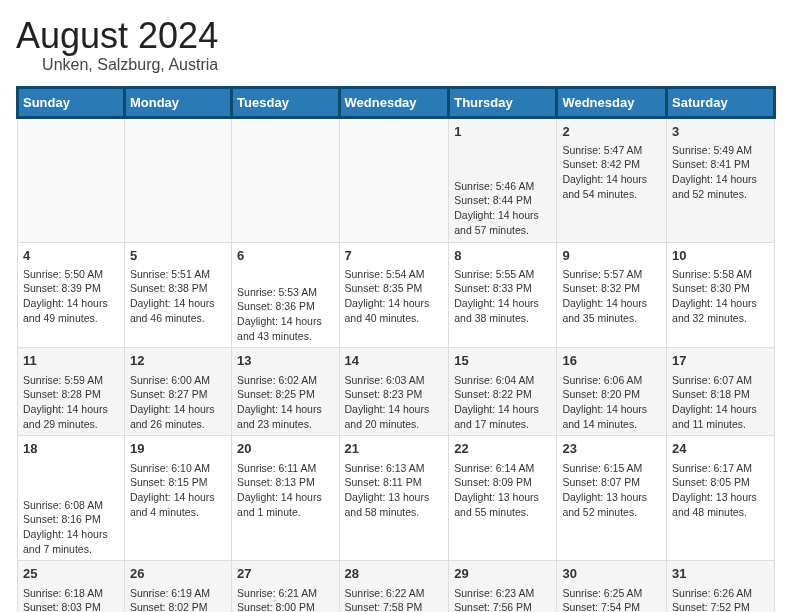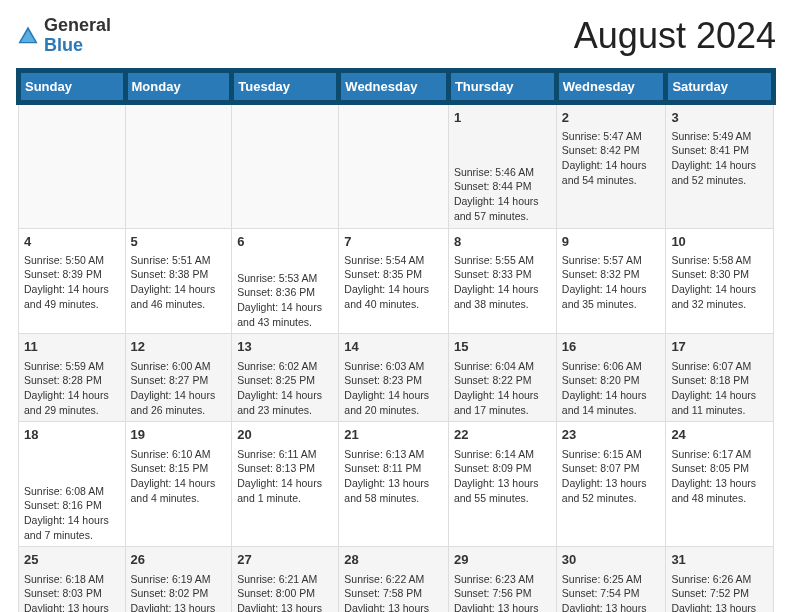--- a/index.html
+++ b/index.html
@@ -44,21 +44,21 @@
       border-collapse: collapse;
       font-size: 11px;
     }
     .calendar-table thead tr th {
       background: #2a7ab8;
       color: #fff;
       padding: 6px 4px;
       text-align: left;
       font-size: 13px;
       font-weight: bold;
-      border: 5px solid #0c4a6e;
+      border: 3px solid #0c4a6e;
     }
     .calendar-table tbody tr td {
       vertical-align: top;
       padding: 4px 5px;
       border: 1px solid #ddd;
       min-height: 80px;
       height: 88px;
       width: 113px;
       background: #fff;
       color: #333;
@@ -93,32 +93,23 @@
       width: 30px;
       height: 12px;
       background: #2a7ab8;
       vertical-align: middle;
     }
   </style>
 </head>
 <body>
 
 <div class="header">
-  <div class="logo">
-    <svg class="logo-icon" viewBox="0 0 40 40" xmlns="http://www.w3.org/2000/svg">
-      <polygon points="20,4 36,32 4,32" fill="#2a7ab8"></polygon>
-      <polygon points="20,10 32,30 8,30" fill="#5aaee0"></polygon>
-    </svg>
-    <div>
-      <div style="font-size:18px;font-weight:bold;color:#333;line-height:1.1;">General</div>
-      <div style="font-size:18px;font-weight:bold;color:#2a7ab8;line-height:1.1;">Blue</div>
-    </div>
-  </div>
   <div class="title-block">
     <div class="month-title">August 2024</div>
+    <div class="location-title">Unken, Salzburg, Austria</div>
   </div>
 </div>
 
 <table class="calendar-table">
   <thead>
     <tr>
     <th>Sunday</th>
         <th>Monday</th>
         <th>Tuesday</th>
         <th>Wednesday</th>

